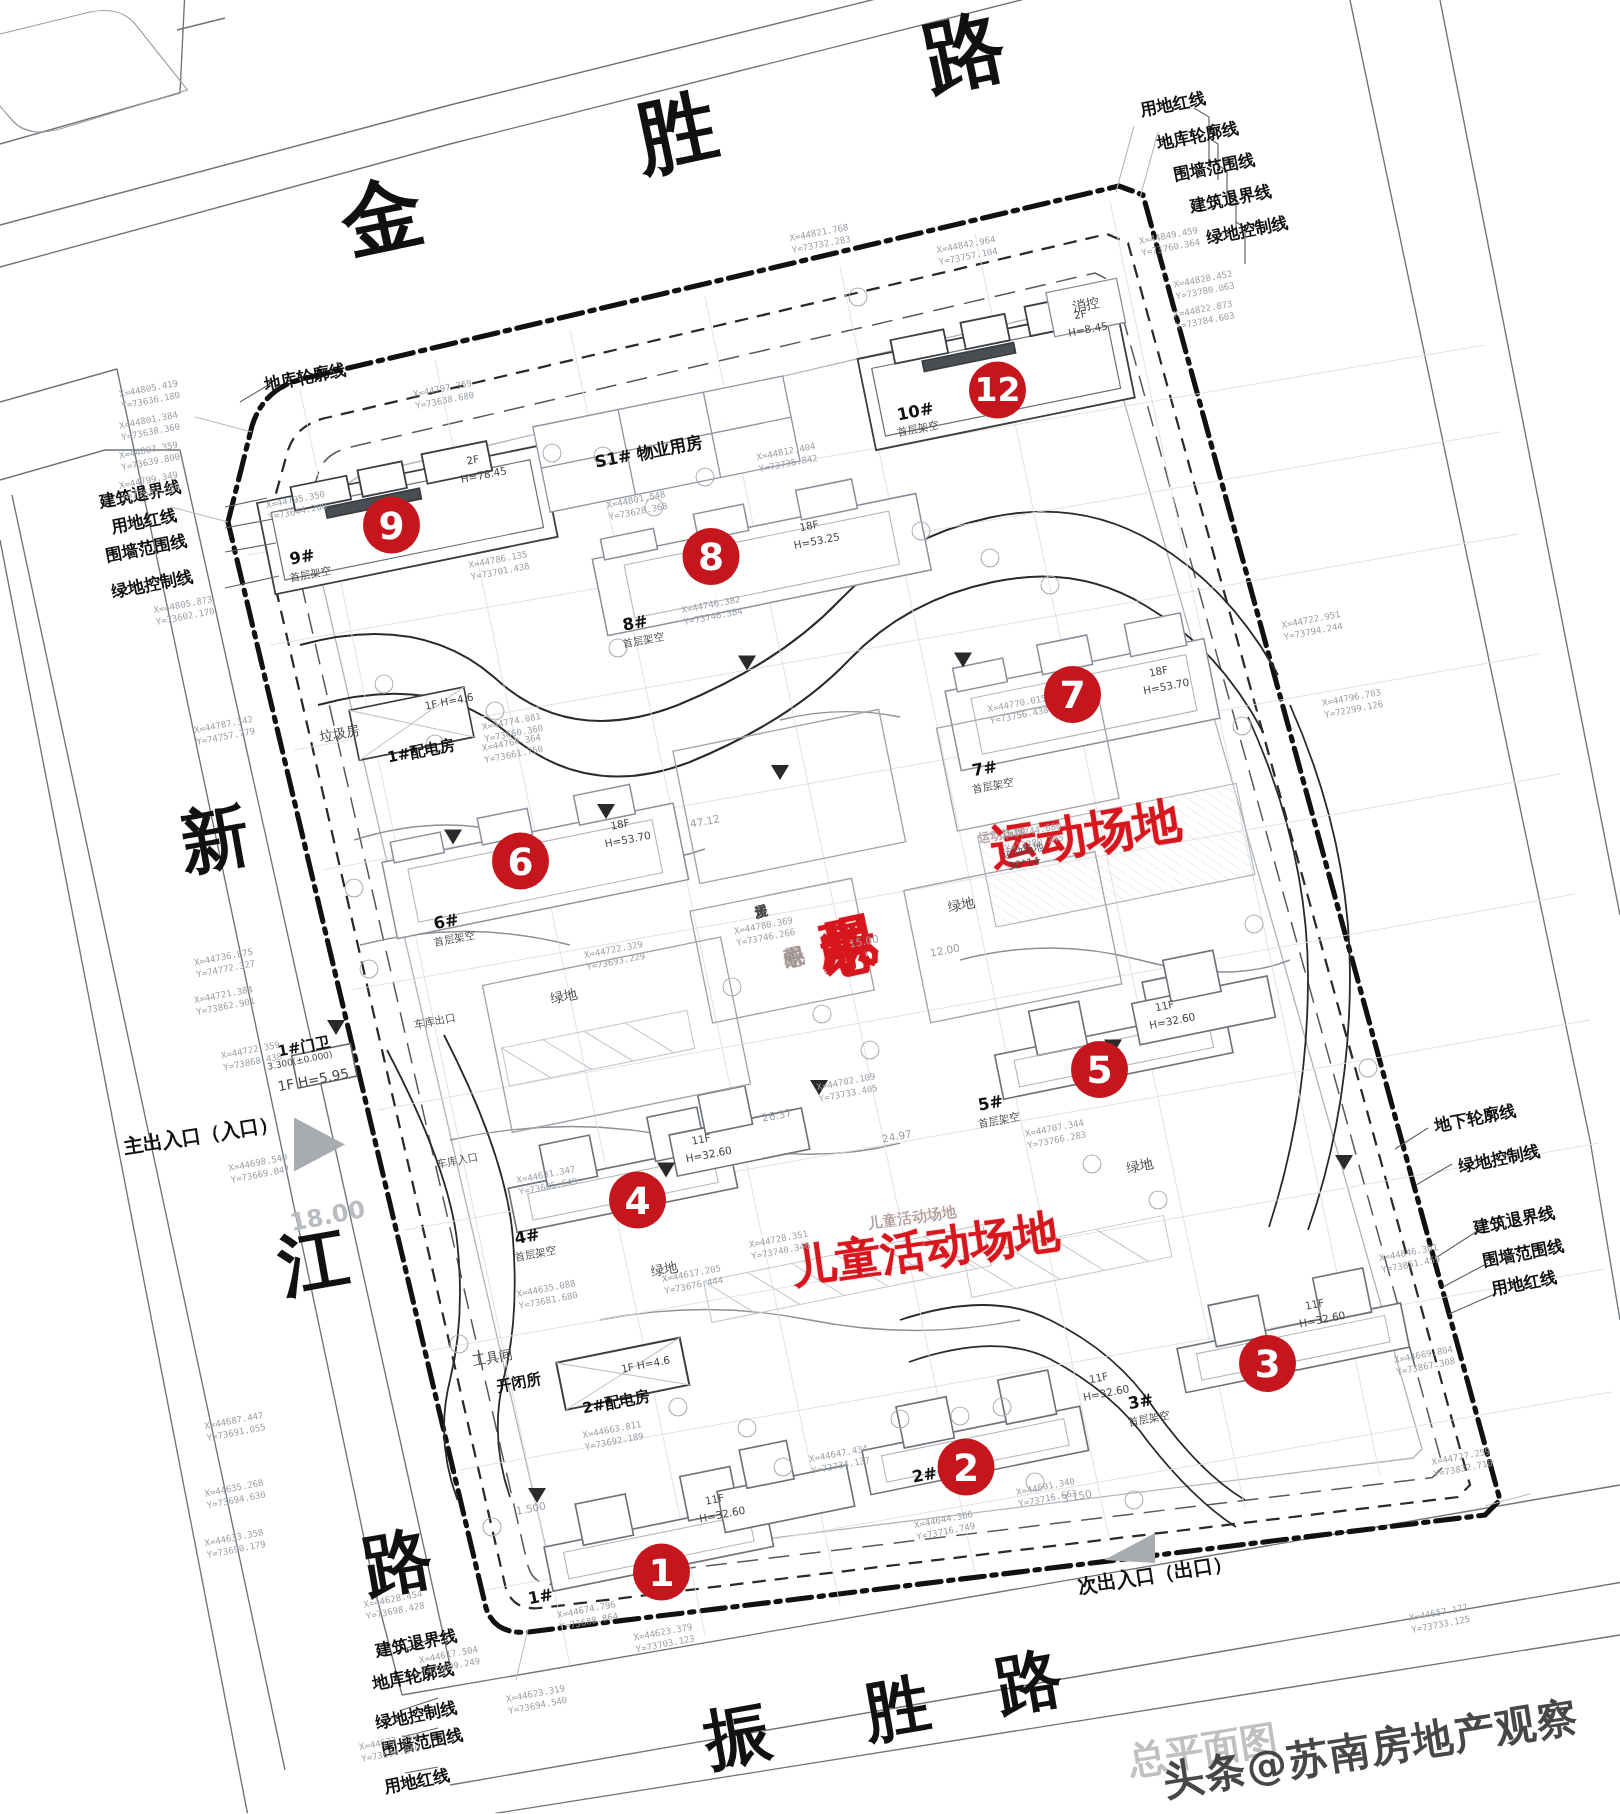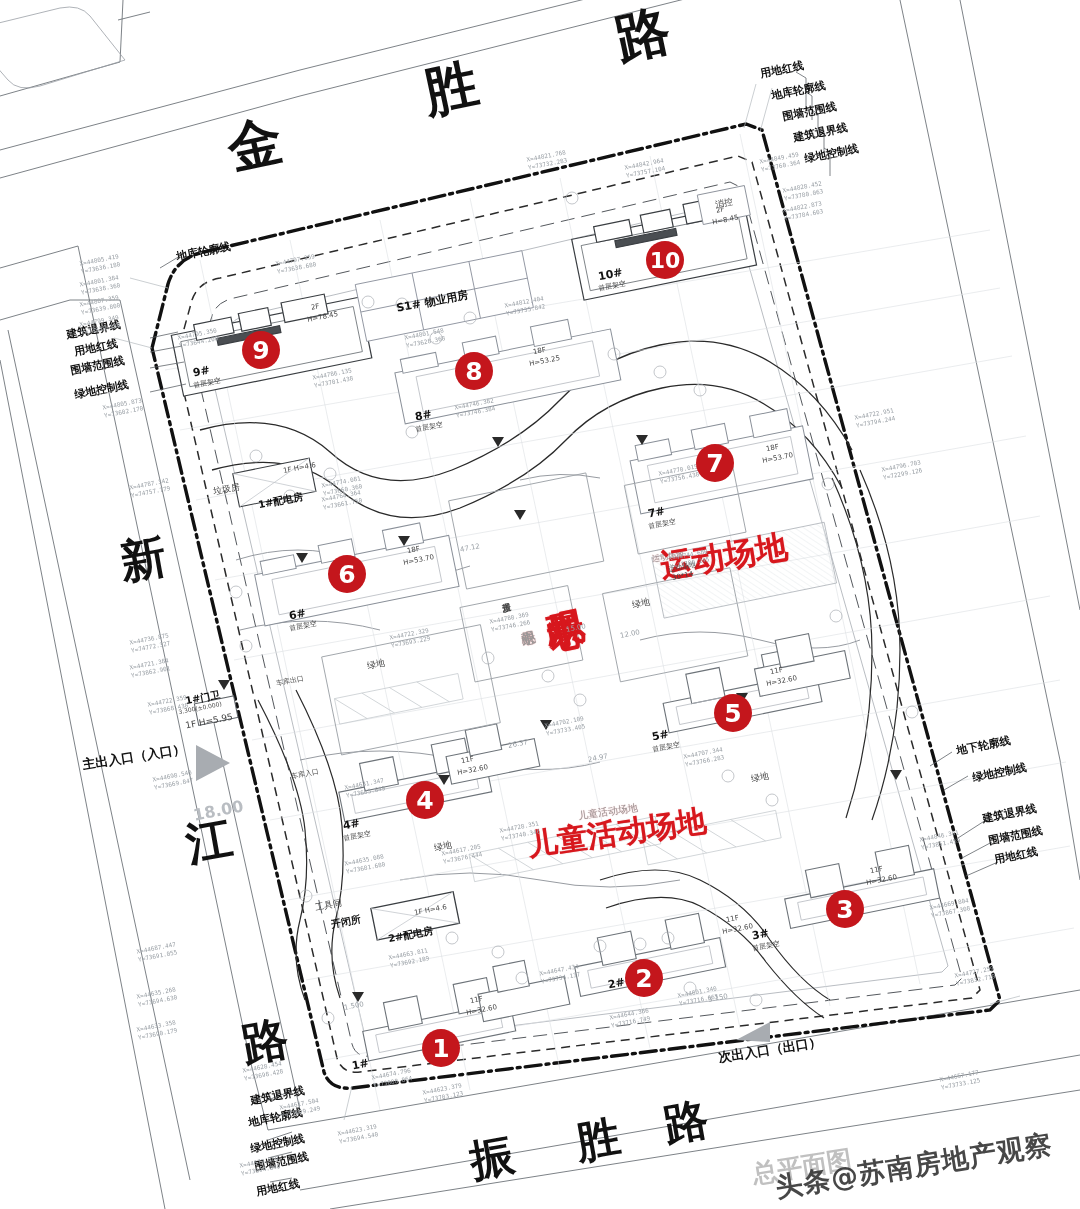--- a/index.html
+++ b/index.html
@@ -644,19 +644,19 @@
   <div id="markers">
       <div class="marker" style="left:422px;top:1029px;width:38px;height:38px;font-size:25px;">1</div>
       <div class="marker" style="left:625px;top:959px;width:38px;height:38px;font-size:25px;">2</div>
       <div class="marker" style="left:826px;top:890px;width:38px;height:38px;font-size:25px;">3</div>
       <div class="marker" style="left:406px;top:781px;width:38px;height:38px;font-size:25px;">4</div>
       <div class="marker" style="left:714px;top:694px;width:38px;height:38px;font-size:25px;">5</div>
       <div class="marker" style="left:328px;top:555px;width:38px;height:38px;font-size:25px;">6</div>
       <div class="marker" style="left:696px;top:444px;width:38px;height:38px;font-size:25px;">7</div>
       <div class="marker" style="left:455px;top:352px;width:38px;height:38px;font-size:25px;">8</div>
       <div class="marker" style="left:242px;top:331px;width:38px;height:38px;font-size:25px;">9</div>
-      <div class="marker" style="left:646px;top:241px;width:38px;height:38px;font-size:22px;">10</div>
+      <div class="marker" style="left:646px;top:241px;width:38px;height:38px;font-size:22px;">12</div>
     </div>
 
   <div class="ghosttitle" style="left:752px;top:1150px;transform:rotate(-9deg);">总平面图</div>
   <div class="watermark" style="left:774px;top:1148px;transform:rotate(-9deg);">头条@苏南房地产观察</div>
 
 </div>
 
 </body></html>

